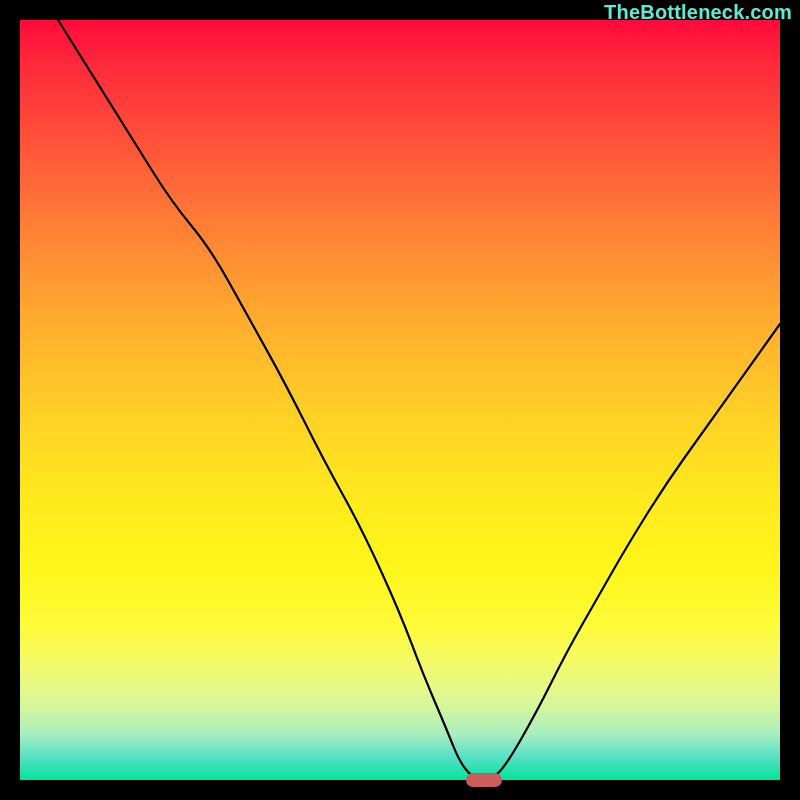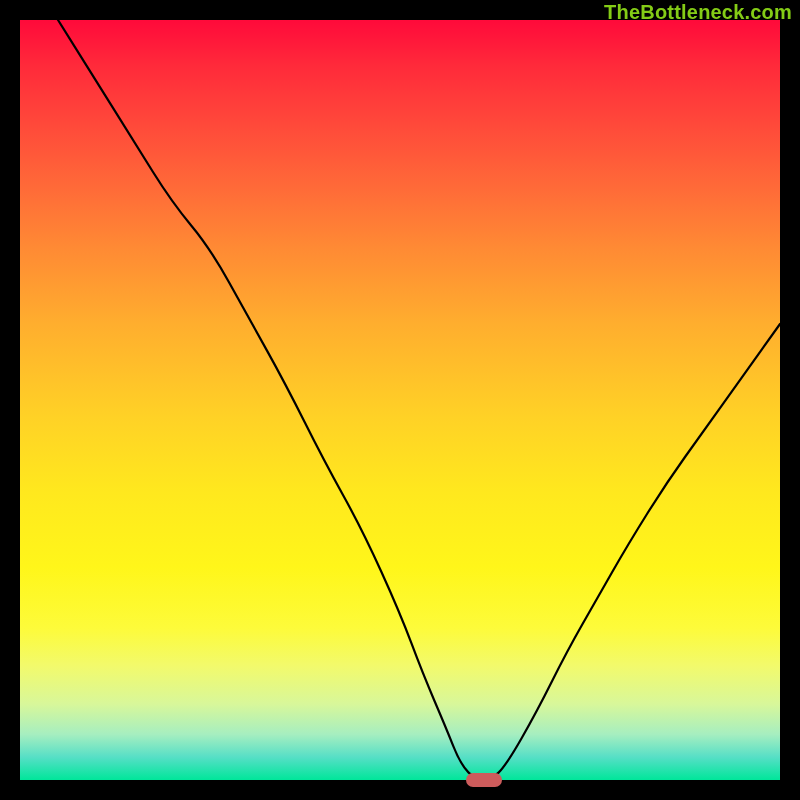--- a/index.html
+++ b/index.html
@@ -53,21 +53,21 @@
     border-radius: 7px;
     background: #cd5c5c;
     transform: translate(-50%, -50%);
     pointer-events: none;
   }
   .watermark {
     position: absolute;
     top: 2px;
     right: 8px;
     font: 600 20px/1 Arial, Helvetica, sans-serif;
-    color: #84cc16;
+    color: #5eead4;
     letter-spacing: 0.2px;
     user-select: none;
   }
 </style>
 </head>
 <body>
 
 <div class="stage">
 
   <div class="watermark">TheBottleneck.com</div>

